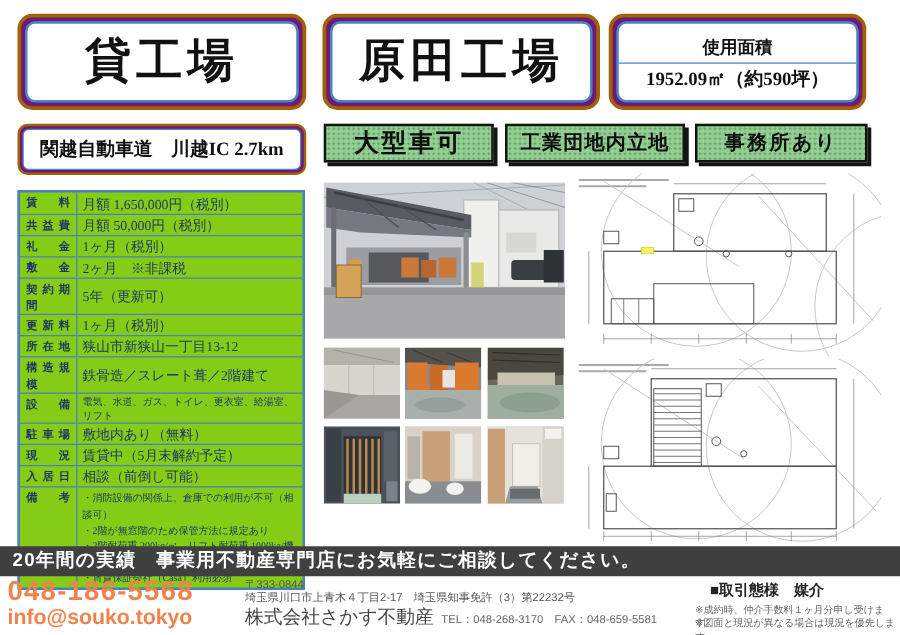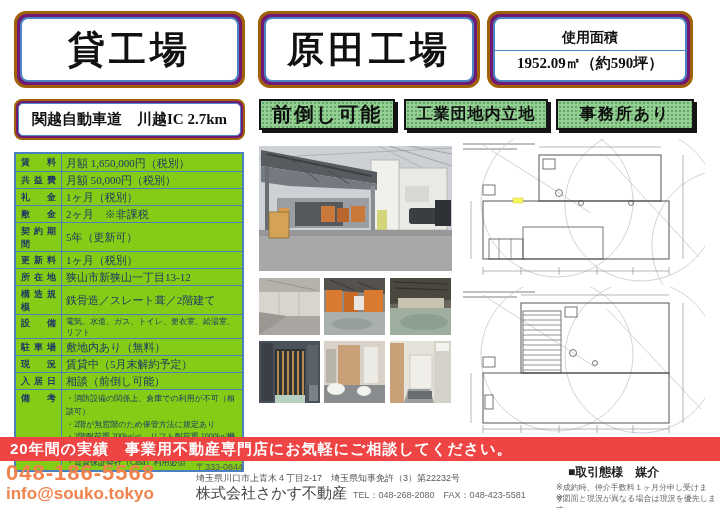--- a/index.html
+++ b/index.html
@@ -49,21 +49,21 @@
   .ph-s { width:61px; height:57px; }
   .ph1 { left:259px; top:278px; } .ph2 { left:324px; top:278px; } .ph3 { left:390px; top:278px; }
   .ph4 { left:259px; top:341px; width:61px; height:62px; } .ph5 { left:324px; top:341px; width:61px; height:62px; } .ph6 { left:390px; top:341px; width:61px; height:62px; }
 
   
   .plan { position:absolute; left:455px; width:250px; height:146px; background:#fff; }
   .plan1 { top:139px; } .plan2 { top:287px; height:148px; }
   .plan svg { width:100%; height:100%; display:block; }
 
   
-  .banner { position:absolute; left:0; top:437px; width:720px; height:24px; background:#ef4444; color:#fff; font-weight:bold; font-size:15px; line-height:24px; padding-left:10px; letter-spacing:1px; }
+  .banner { position:absolute; left:0; top:437px; width:720px; height:24px; background:#404040; color:#fff; font-weight:bold; font-size:15px; line-height:24px; padding-left:10px; letter-spacing:1px; }
   .phone { position:absolute; left:6px; top:460px; color:#f0824b; font-size:22px; font-weight:bold; letter-spacing:1px; }
   .email { position:absolute; left:6px; top:484px; color:#f0824b; font-size:17px; font-weight:bold; }
   .postal { position:absolute; left:196px; top:461px; font-size:9px; color:#555; }
   .addr { position:absolute; left:196px; top:472px; font-size:9px; color:#555; }
   .company-line { position:absolute; left:196px; top:484px; display:flex; align-items:baseline; gap:6px; }
   .company { font-size:15px; color:#444; }
   .telfax { font-size:9px; color:#666; }
   .deal { position:absolute; left:568px; top:464px; font-size:12px; font-weight:bold; color:#222; }
   .note1 { position:absolute; left:556px; top:482px; font-size:8px; color:#666; }
   .note2 { position:absolute; left:556px; top:493px; font-size:8px; color:#666; }
@@ -89,21 +89,21 @@
       <div class="area-val">1952.09㎡（約590坪）</div>
     </div>
   </div>
 
   <div class="dbox box-access">
     <div class="dbox-inner">
         <span class="access-text">関越自動車道　川越IC 2.7km</span>
       </div>
   </div>
 
-  <div class="badge badge1">前倒し可能</div>
+  <div class="badge badge1">大型車可</div>
   <div class="badge badge2">工業団地内立地</div>
   <div class="badge badge3">事務所あり</div>
 
   <div class="spec-table">
     <div class="spec-row">
         <div class="spec-label">賃料</div>
         <div class="spec-value">月額 1,650,000円（税別）</div>
       </div>
     <div class="spec-row">
         <div class="spec-label">共益費</div>
@@ -349,19 +349,19 @@
   </div>
 
   <div class="banner">20年間の実績　事業用不動産専門店にお気軽にご相談してください。</div>
 
   <div class="phone">048-186-5568</div>
   <div class="email">info@souko.tokyo</div>
   <div class="postal">〒333-0844</div>
   <div class="addr">埼玉県川口市上青木４丁目2-17　埼玉県知事免許（3）第22232号</div>
   <div class="company-line">
     <span class="company">株式会社さかす不動産</span>
-    <span class="telfax">TEL：048-268-2080　FAX：048-423-5581</span>
+    <span class="telfax">TEL：048-268-3170　FAX：048-659-5581</span>
   </div>
   <div class="deal">■取引態様　媒介</div>
   <div class="note1">※成約時、仲介手数料１ヶ月分申し受けます。</div>
   <div class="note2">※図面と現況が異なる場合は現況を優先します。</div>
 
 </div>
 
 </body></html>

